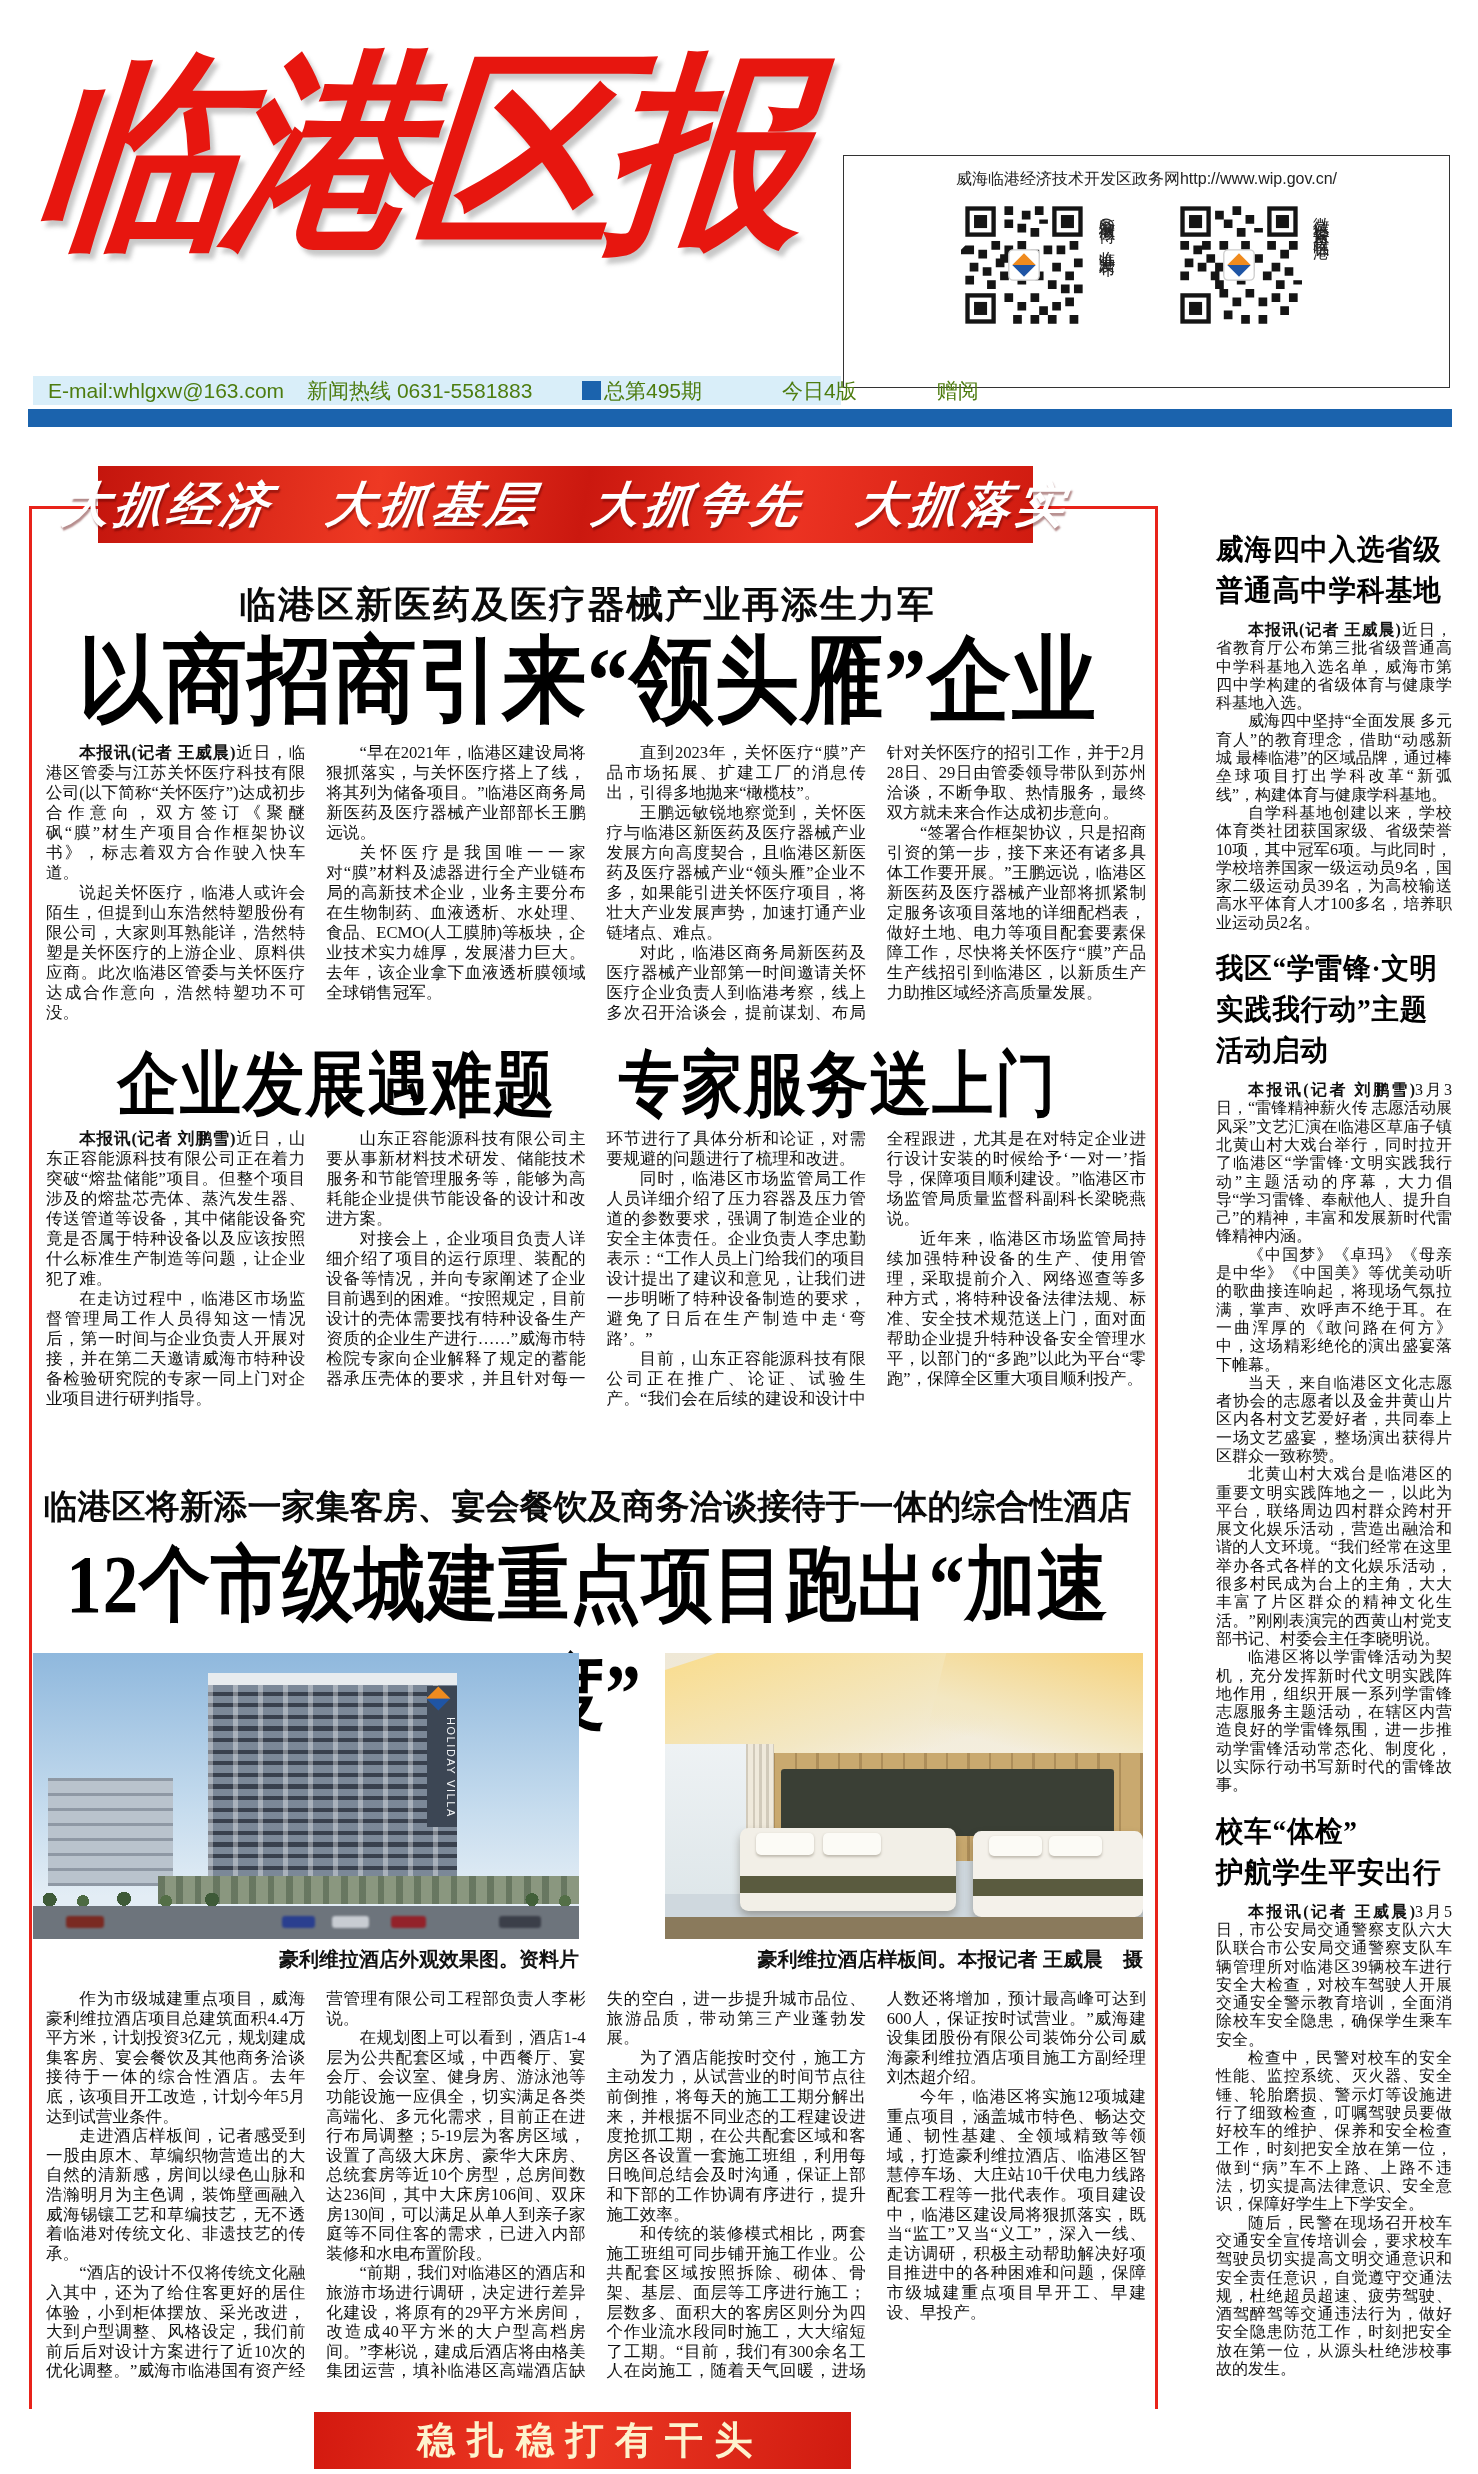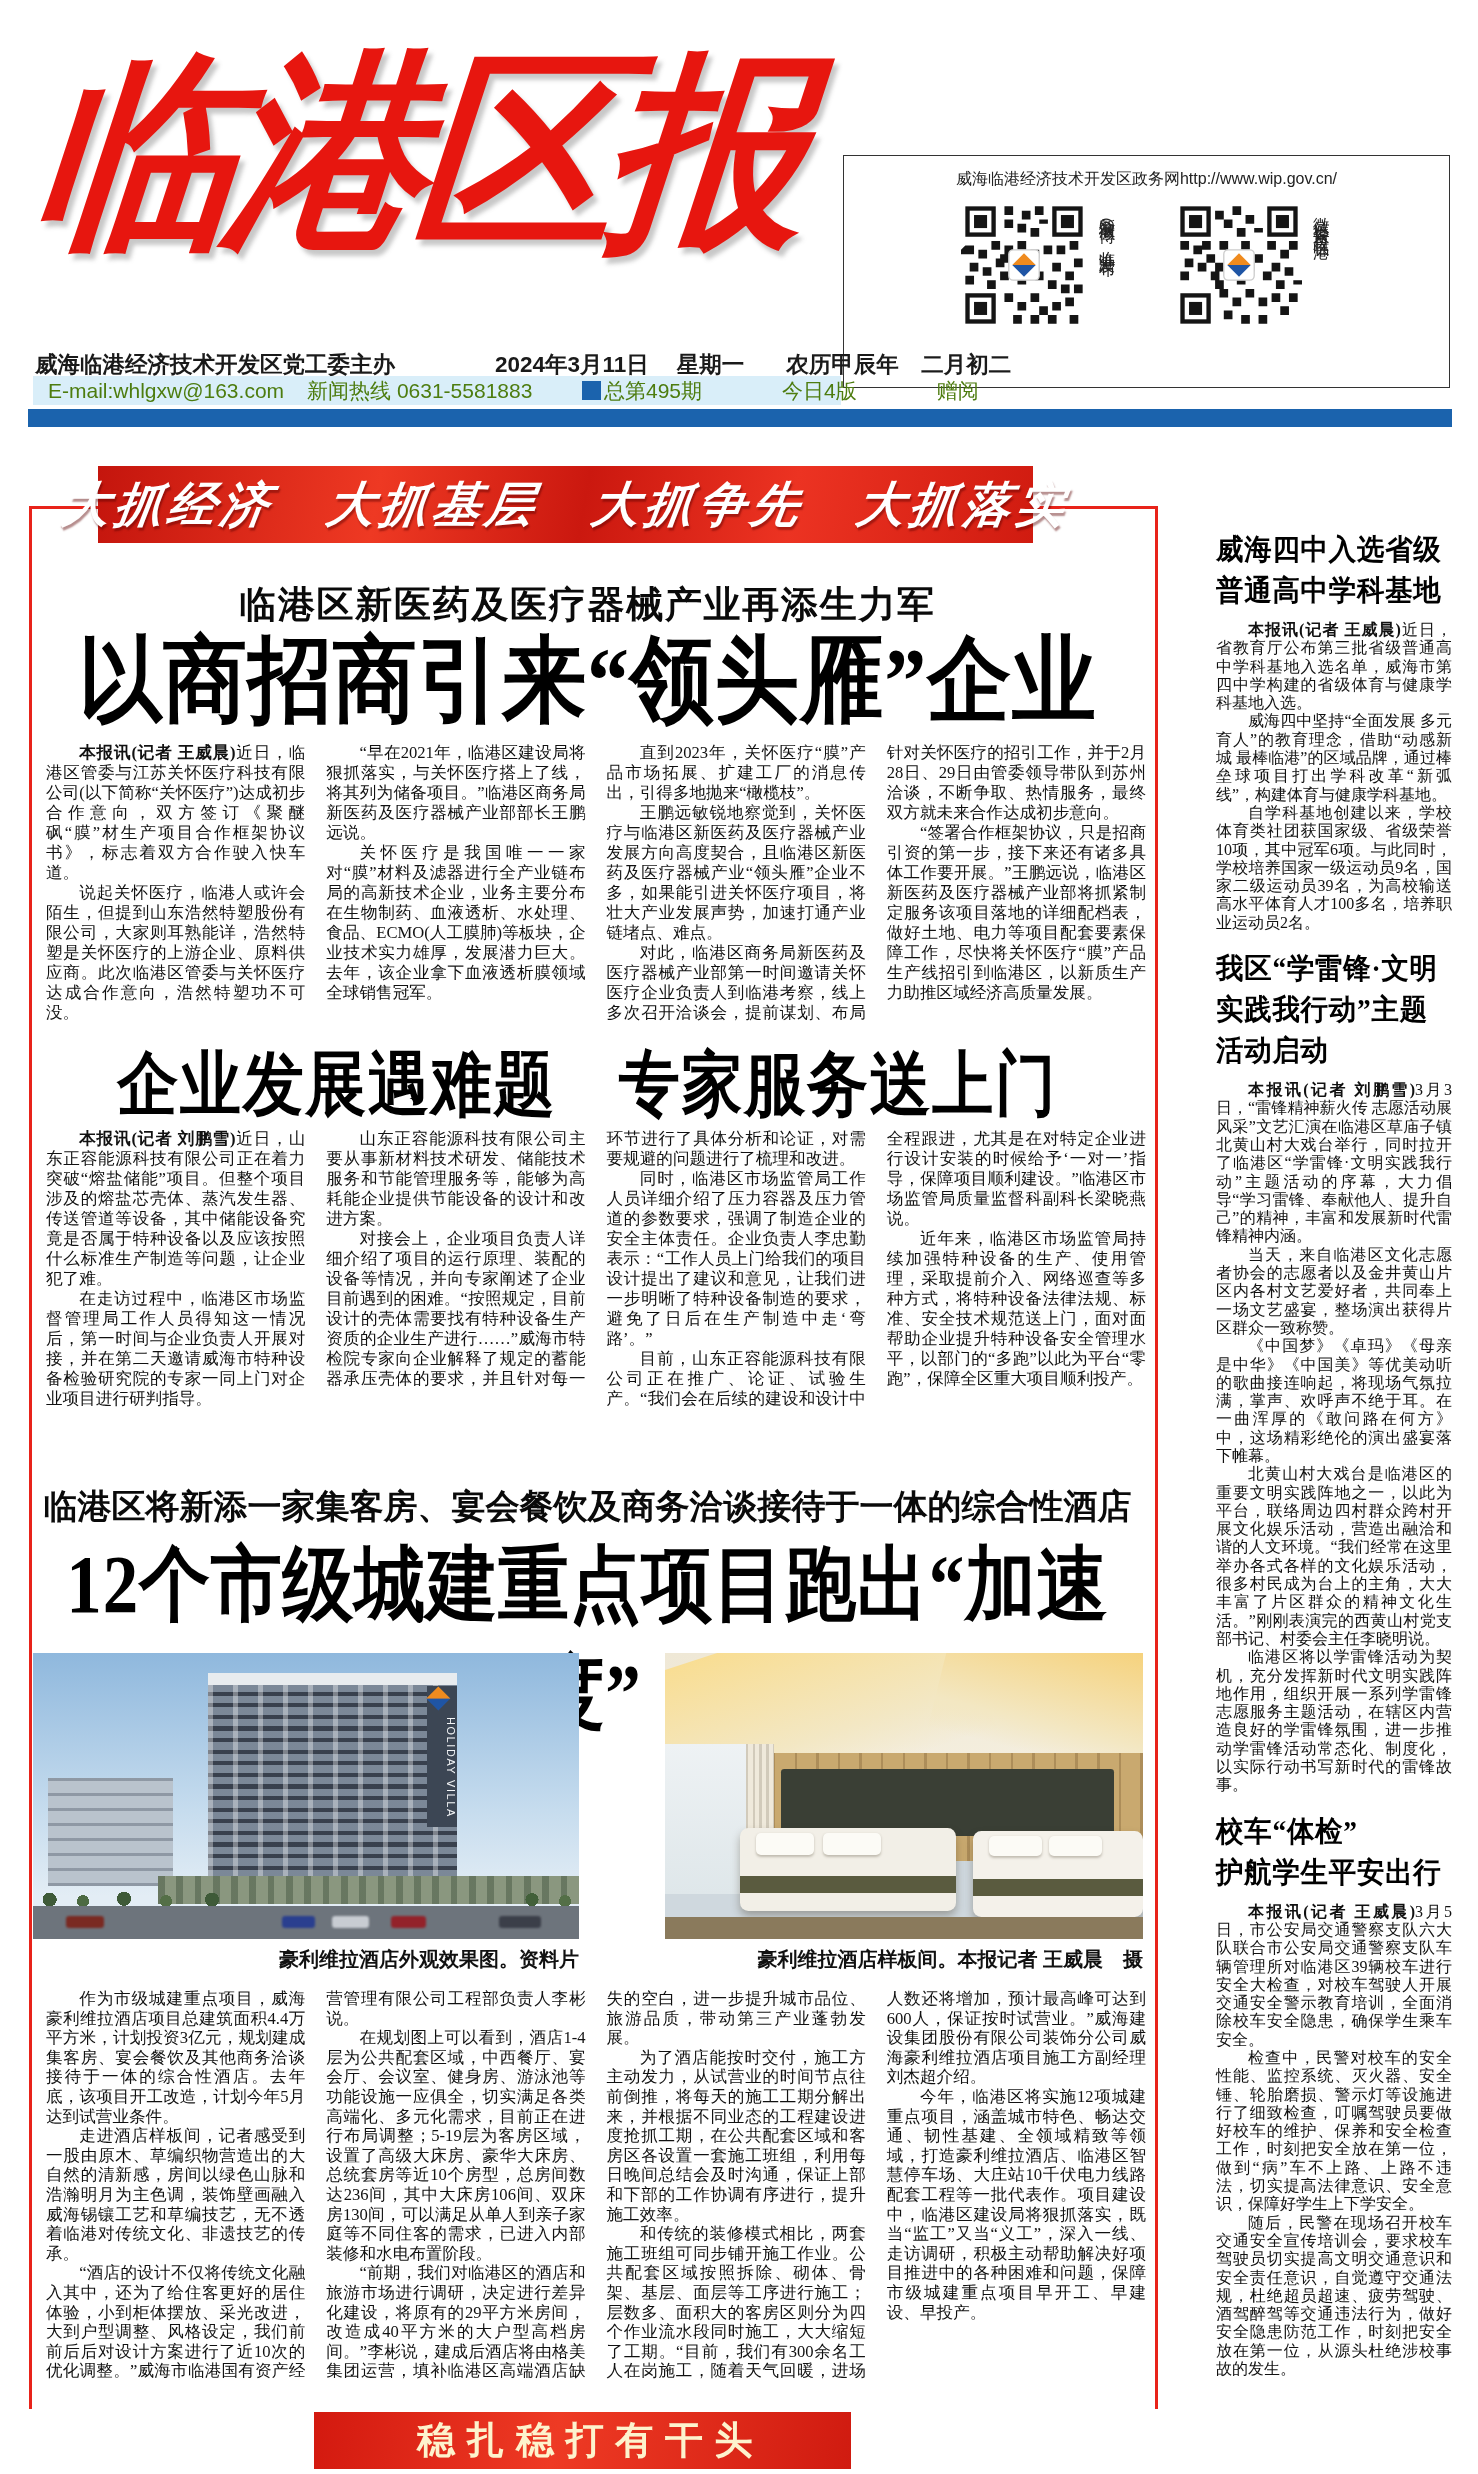--- a/index.html
+++ b/index.html
@@ -208,26 +208,20 @@
             </g>
           <rect x="11" y="11" width="7" height="7" rx="1" fill="#fff" stroke="#ccc" stroke-width="0.3"></rect>
           <polygon points="14.5,11.8 17.2,14.5 11.8,14.5" fill="#ef8b1f"></polygon>
           <polygon points="11.8,14.5 17.2,14.5 14.5,17.2" fill="#1f55a5"></polygon>
         </svg>
         <div class="qr-label">微信公众号今日临港</div>
       </div>
     </div>
   </div>
 
-  <div id="pub-line" class="sans">
-    <span class="seg" style="margin-right:100px;">威海临港经济技术开发区党工委主办</span>
-    <span class="seg" style="margin-right:28px;">2024年3月11日</span>
-    <span class="seg" style="margin-right:42px;">星期一</span>
-    <span class="seg">农历甲辰年　二月初二</span>
-  </div>
 
   <div id="contact-strip" class="sans">
     <span style="margin-left:15px;">E-mail:whlgxw@163.com</span>
     <span style="margin-left:23px;">新闻热线 0631-5581883</span>
     <span style="margin-left:50px;display:flex;align-items:center;">
       <span id="issue-marker"></span>
       <span>总第495期</span>
     </span>
     <span style="margin-left:80px;">今日4版</span>
     <span style="margin-left:80px;">赠阅</span>
@@ -337,22 +331,22 @@
         </div>
     </div>
     <div class="sb-art">
       <div class="sb-title">
           <p>我区“学雷锋·文明</p>
           <p>实践我行动”主题</p>
           <p>活动启动</p>
         </div>
       <div class="sb-body">
           <p><strong>本报讯(记者 刘鹏雪)</strong>3月3日，“雷锋精神薪火传 志愿活动展风采”文艺汇演在临港区草庙子镇北黄山村大戏台举行，同时拉开了临港区“学雷锋·文明实践我行动”主题活动的序幕，大力倡导“学习雷锋、奉献他人、提升自己”的精神，丰富和发展新时代雷锋精神内涵。</p>
+          <p>《中国梦》《卓玛》《母亲是中华》《中国美》等优美动听的歌曲接连响起，将现场气氛拉满，掌声、欢呼声不绝于耳。在一曲浑厚的《敢问路在何方》中，这场精彩绝伦的演出盛宴落下帷幕。</p>
           <p>当天，来自临港区文化志愿者协会的志愿者以及金井黄山片区内各村文艺爱好者，共同奉上一场文艺盛宴，整场演出获得片区群众一致称赞。</p>
-          <p>《中国梦》《卓玛》《母亲是中华》《中国美》等优美动听的歌曲接连响起，将现场气氛拉满，掌声、欢呼声不绝于耳。在一曲浑厚的《敢问路在何方》中，这场精彩绝伦的演出盛宴落下帷幕。</p>
           <p>北黄山村大戏台是临港区的重要文明实践阵地之一，以此为平台，联络周边四村群众跨村开展文化娱乐活动，营造出融洽和谐的人文环境。“我们经常在这里举办各式各样的文化娱乐活动，很多村民成为台上的主角，大大丰富了片区群众的精神文化生活。”刚刚表演完的西黄山村党支部书记、村委会主任李晓明说。</p>
           <p>临港区将以学雷锋活动为契机，充分发挥新时代文明实践阵地作用，组织开展一系列学雷锋志愿服务主题活动，在辖区内营造良好的学雷锋氛围，进一步推动学雷锋活动常态化、制度化，以实际行动书写新时代的雷锋故事。</p>
         </div>
     </div>
     <div class="sb-art">
       <div class="sb-title">
           <p>校车“体检”</p>
           <p>护航学生平安出行</p>
         </div>
       <div class="sb-body">

